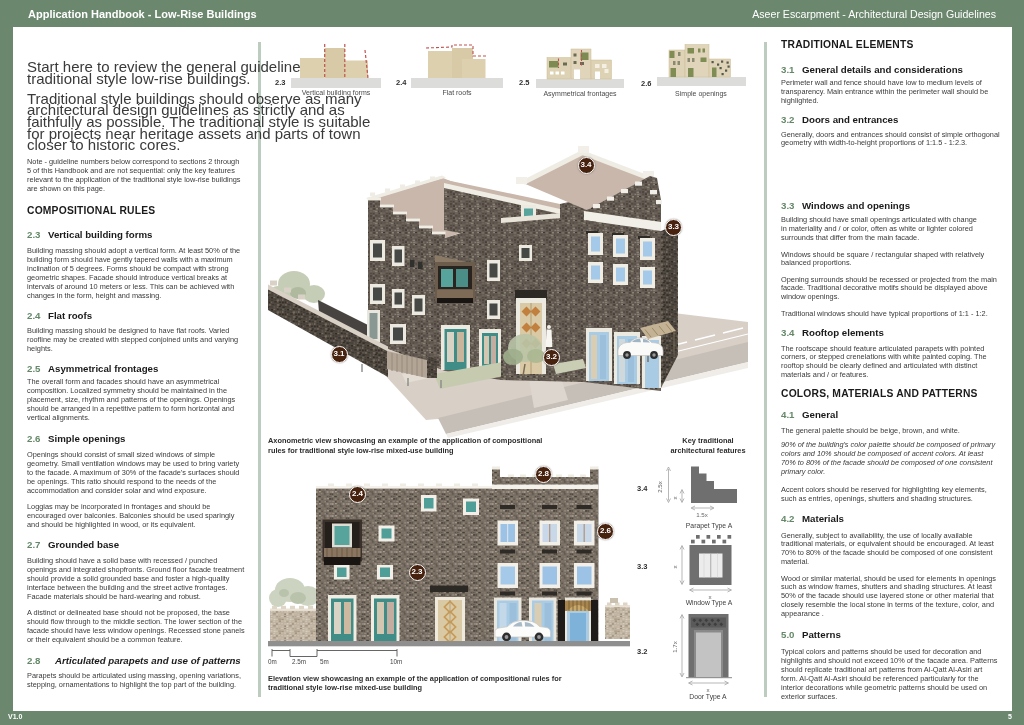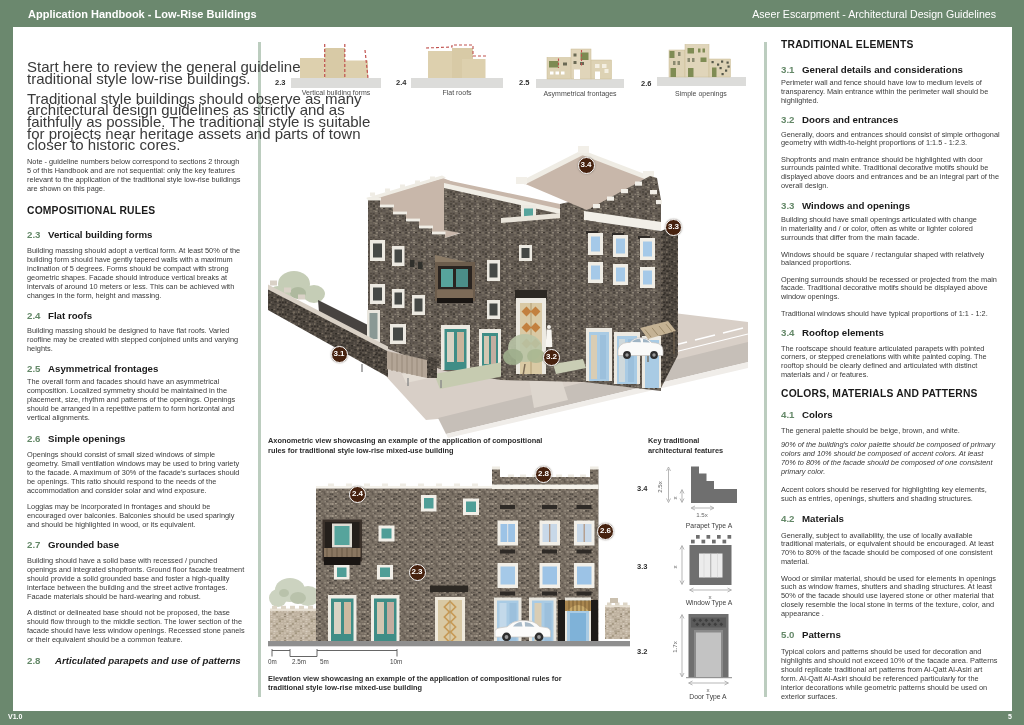--- a/index.html
+++ b/index.html
@@ -66,50 +66,50 @@
   <div class="abs body-sm" style="left:27px; top:501.5px;">Loggias may be incorporated in frontages and should be<br>encouraged over balconies. Balconies should be used sparingly<br>and should be highlighted in wood, or its equivalent.</div>
 
   <div class="abs shead" style="left:27px; top:538.5px;"><span class="snum">2.7</span><span style="position:absolute; left:21px; white-space:nowrap;">Grounded base</span></div>
 
   <div class="abs body-sm" style="left:27px; top:555.5px;">Building should have a solid base with recessed / punched<br>openings and integrated shopfronts. Ground floor facade treatment<br>should provide a solid grounded base and foster a high-quality<br>interface between the building and the street active frontages.<br>Facade materials should be hard-wearing and robust.</div>
 
   <div class="abs body-sm" style="left:27px; top:608px;">A distinct or delineated base should not be proposed, the base<br>should flow through to the middle section. The lower section of the<br>facade should have less window openings. Recessed stone panels<br>or their equivalent should be a common feature.</div>
 
   <div class="abs shead" style="left:27px; top:655px;"><span class="snum">2.8</span><span style="position:absolute; left:28px; white-space:nowrap;font-style:italic;">Articulated parapets and use of patterns</span></div>
 
+  <div class="abs body-sm" style="left:27px; top:670.5px;">Parapets should be articulated using massing, opening variations,<br>stepping, ornamentations to highlight the top part of the building.</div>
 
   <div class="abs bighead" style="left:781px; top:39px;">TRADITIONAL ELEMENTS</div>
 
   <div class="abs shead" style="left:781px; top:63.5px;"><span class="snum">3.1</span><span style="position:absolute; left:21px; white-space:nowrap;">General details and considerations</span></div>
 
   <div class="abs body-sm2" style="left:781px; top:79px;">Perimeter wall and fence should have low to medium levels of<br>transparency. Main entrance within the perimeter wall should be<br>highlighted.</div>
 
   <div class="abs shead" style="left:781px; top:114px;"><span class="snum">3.2</span><span style="position:absolute; left:21px; white-space:nowrap;">Doors and entrances</span></div>
 
   <div class="abs body-sm2" style="left:781px; top:130.5px;">Generally, doors and entrances should consist of simple orthogonal<br>geometry with width-to-height proportions of 1:1.5 - 1:2.3.</div>
 
-  <div class="abs body-sm2" style="left:781px; top:155.5px;">Shopfronts and main entrance should be highlighted with door<br>surrounds painted white. Traditional decorative motifs should be<br>displayed above doors and entrances and be an integral part of the<br>overall design.</div>
 
   <div class="abs shead" style="left:781px; top:200px;"><span class="snum">3.3</span><span style="position:absolute; left:21px; white-space:nowrap;">Windows and openings</span></div>
 
   <div class="abs body-sm2" style="left:781px; top:216px;">Building should have small openings articulated with change<br>in materiality and / or color, often as white or lighter colored<br>surrounds that differ from the main facade.</div>
 
   <div class="abs body-sm2" style="left:781px; top:250.5px;">Windows should be square / rectangular shaped with relatively<br>balanced proportions.</div>
 
   <div class="abs body-sm2" style="left:781px; top:275.5px;">Opening surrounds should be recessed or projected from the main<br>facade. Traditional decorative motifs should be displayed above<br>window openings.</div>
 
   <div class="abs body-sm2" style="left:781px; top:310px;">Traditional windows should have typical proportions of 1:1 - 1:2.</div>
 
   <div class="abs shead" style="left:781px; top:327px;"><span class="snum">3.4</span><span style="position:absolute; left:21px; white-space:nowrap;">Rooftop elements</span></div>
 
   <div class="abs body-sm2" style="left:781px; top:344.5px;">The roofscape should feature articulated parapets with pointed<br>corners, or stepped crenelations with white painted coping. The<br>rooftop should be clearly defined and articulated with distinct<br>materials and / or features.</div>
 
   <div class="abs bighead" style="left:781px; top:388px;">COLORS, MATERIALS AND PATTERNS</div>
 
-  <div class="abs shead" style="left:781px; top:408.5px;"><span class="snum">4.1</span><span style="position:absolute; left:21px; white-space:nowrap;">Colors</span></div>
+  <div class="abs shead" style="left:781px; top:408.5px;"><span class="snum">4.1</span><span style="position:absolute; left:21px; white-space:nowrap;">General</span></div>
 
   <div class="abs body-sm2" style="left:781px; top:426.5px;">The general palette should be beige, brown, and white.</div>
 
   <div class="abs body-sm2" style="left:781px; top:441px;font-style:italic;">90% of the building's color palette should be composed of primary<br>colors and 10% should be composed of accent colors. At least<br>70% to 80% of the facade should be composed of one consistent<br>primary color.</div>
 
   <div class="abs body-sm2" style="left:781px; top:486px;">Accent colors should be reserved for highlighting key elements,<br>such as entries, openings, shutters and shading structures.</div>
 
   <div class="abs shead" style="left:781px; top:513px;"><span class="snum">4.2</span><span style="position:absolute; left:21px; white-space:nowrap;">Materials</span></div>
 
   <div class="abs body-sm2" style="left:781px; top:531.5px;">Generally, subject to availability, the use of locally available<br>traditional materials, or equivalent should be encouraged. At least<br>70% to 80% of the facade should be composed of one consistent<br>material.</div>
@@ -545,21 +545,21 @@
   <div class="badge" style="left:330.5px; top:346px;">3.1</div>
 
   <div class="badge" style="left:543px; top:348.5px;">3.2</div>
 
   <div class="badge" style="left:665px; top:219px;">3.3</div>
 
   <div class="badge" style="left:577.5px; top:157px;">3.4</div>
 
   <div class="abs boldcap" style="left:268px; top:436px;">Axonometric view showcasing an example of the application of compositional<br>rules for traditional style low-rise mixed-use building</div>
 
-  <div class="abs boldcap" style="left:648px; top:436px; width:120px; ">Key traditional<br>architectural features</div>
+  <div class="abs boldcap" style="left:648px; top:436px; width:120px; text-align:center;">Key traditional<br>architectural features</div>
 
   <svg class="abs" style="left:268px; top:460px;" width="362" height="208" viewBox="0 0 362 208" font-family="Liberation Sans, sans-serif">
     <defs>
       <pattern id="stE" width="16" height="12" patternUnits="userSpaceOnUse">
           <rect width="16" height="12" fill="#776d62"></rect>
           <rect x="-0.2" y="-0.3" width="2.1" height="1.0" fill="#9b9183"></rect>
           <rect x="2.3" y="0.1" width="2.5" height="1.1" fill="#3f3a34"></rect>
           <rect x="5.3" y="-0.3" width="1.3" height="1.3" fill="#837a6c"></rect>
           <rect x="7.6" y="-0.2" width="2.1" height="1.8" fill="#837a6c"></rect>
           <rect x="10.8" y="-0.4" width="1.5" height="1.4" fill="#5a5249"></rect>

